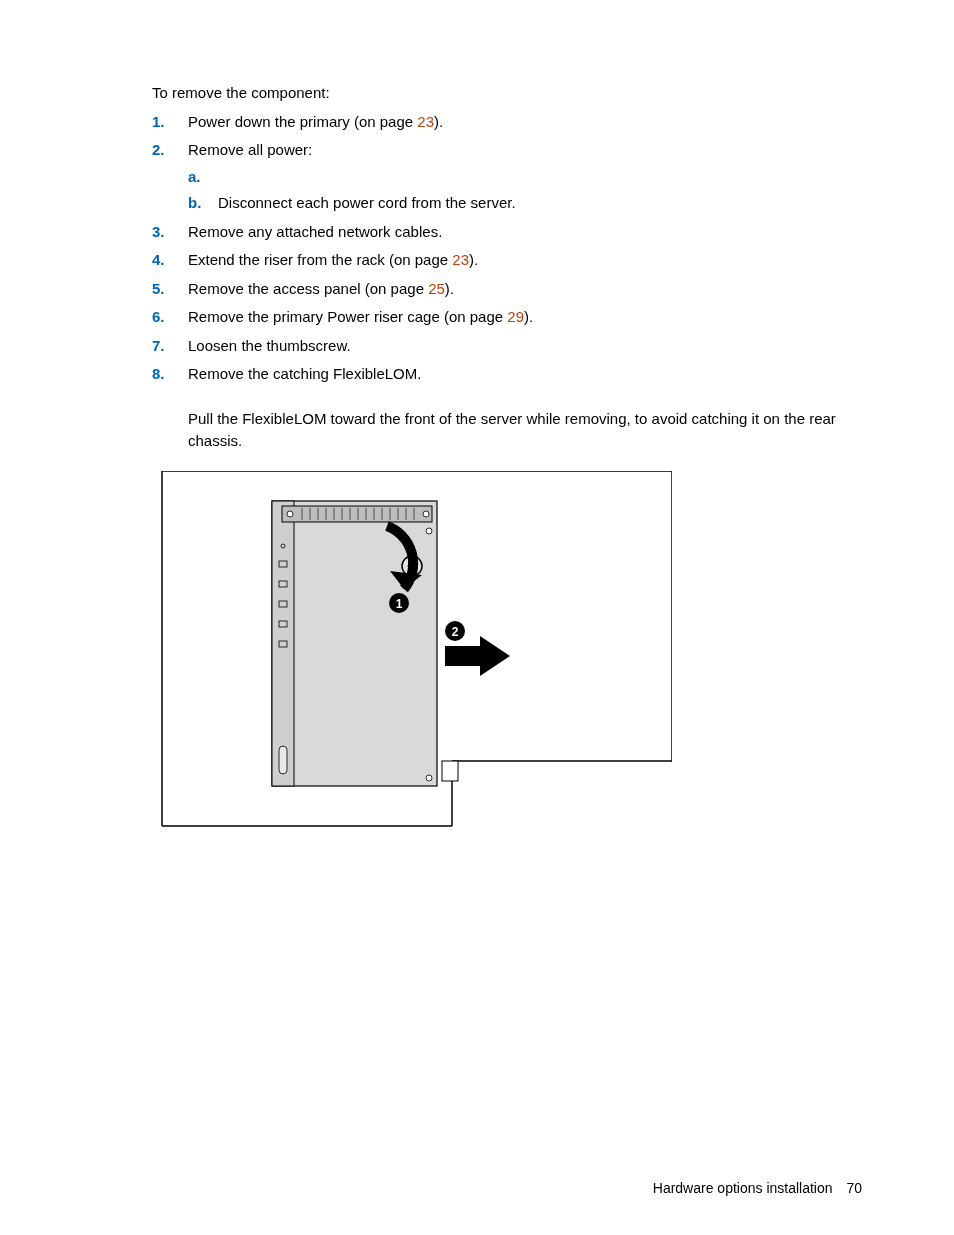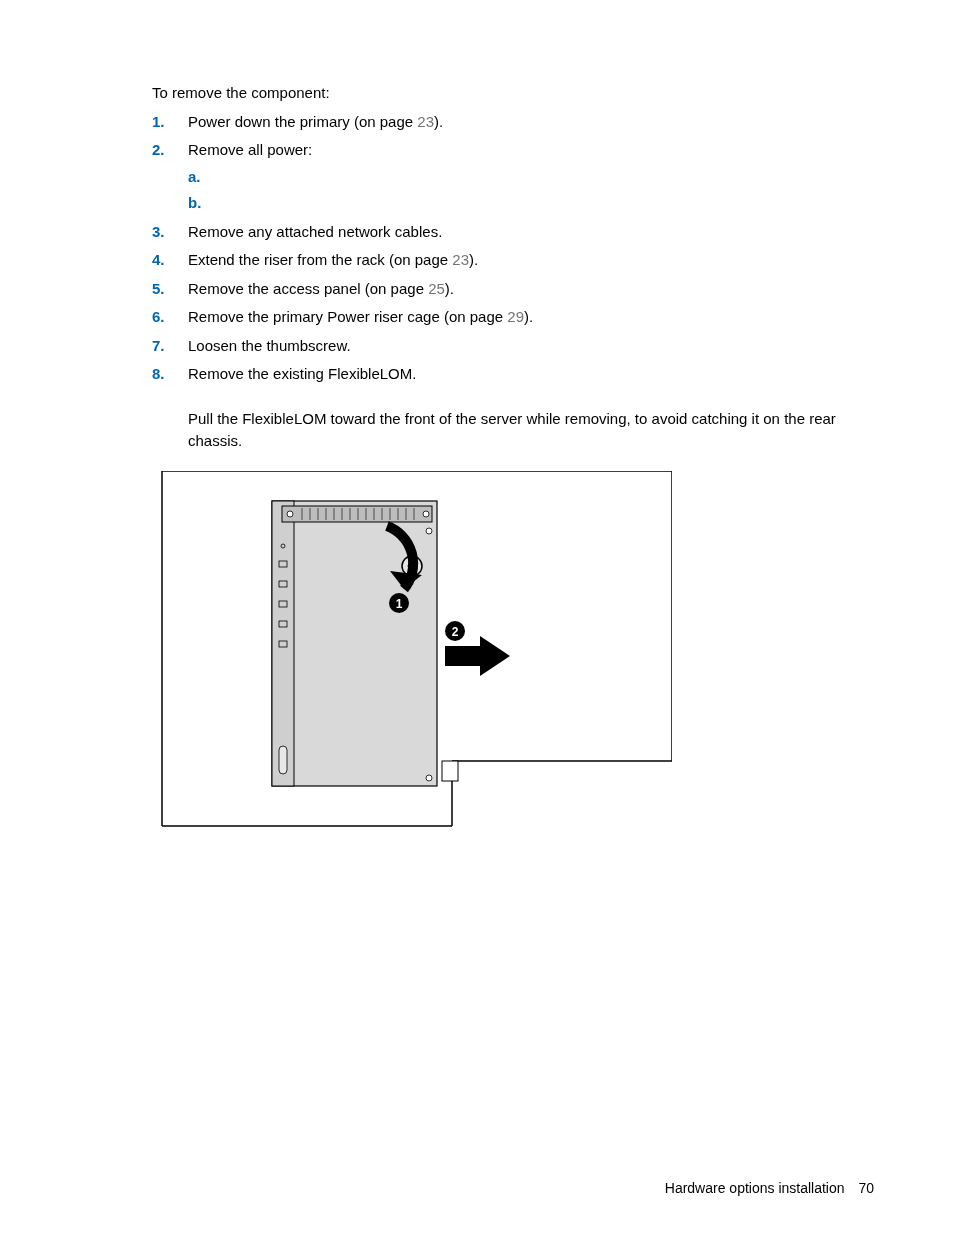--- a/index.html
+++ b/index.html
@@ -30,21 +30,21 @@
     margin-top: 6px;
   }
   .num {
     color: #0066b3;
     font-weight: bold;
     width: 36px;
     flex-shrink: 0;
     font-size: 15px;
   }
   .li-body { flex: 1; }
-  .link { color: #737373; }
+  .link { color: #c2410c; }
   ol.sub-list {
     list-style: none;
     padding: 0;
     margin: 4px 0 0 0;
   }
   ol.sub-list > li {
     display: flex;
     align-items: flex-start;
     margin-top: 4px;
     margin-left: 0px;
@@ -56,21 +56,21 @@
     flex-shrink: 0;
   }
   .note { margin-top: 22px; }
   .figure {
     margin-top: 18px;
     margin-left: 0px;
   }
   .footer {
     position: absolute;
     bottom: 36px;
-    right: 80px;
+    right: 92px;
     font-size: 14px;
   }
   .page-num { margin-left: 10px; }
   svg { display: block; }
 </style>
 </head>
 <body>
 
 <div class="page">
 
@@ -88,20 +88,21 @@
     <li>
       <span class="num">2.</span>
       <div class="li-body">
         <span>Remove all power:</span>
         <ol class="sub-list">
           <li>
             <span class="sub-num">a.</span>
           </li>
           <li>
             <span class="sub-num">b.</span>
+            <span>Disconnect each power cord from the server.</span>
           </li>
         </ol>
       </div>
     </li>
 
     <li>
       <span class="num">3.</span>
       <div class="li-body">
         <span>Remove any attached network cables.</span>
       </div>
@@ -131,21 +132,21 @@
     <li>
       <span class="num">7.</span>
       <div class="li-body">
         <span>Loosen the thumbscrew.</span>
       </div>
     </li>
 
     <li>
       <span class="num">8.</span>
       <div class="li-body">
-        <span>Remove the existing FlexibleLOM.</span>
+        <span>Remove the catching FlexibleLOM.</span>
         <p class="note">Pull the FlexibleLOM toward the front of the server while removing, to avoid catching it on the rear chassis.</p>
       </div>
     </li>
   </ol>
 
   <div class="figure">
     <svg width="520" height="360" viewBox="0 0 520 360">
 
       <line x1="10" y1="0" x2="10" y2="355" stroke="#000" stroke-width="1.5"></line>
       <line x1="10" y1="355" x2="300" y2="355" stroke="#000" stroke-width="1.5"></line>

